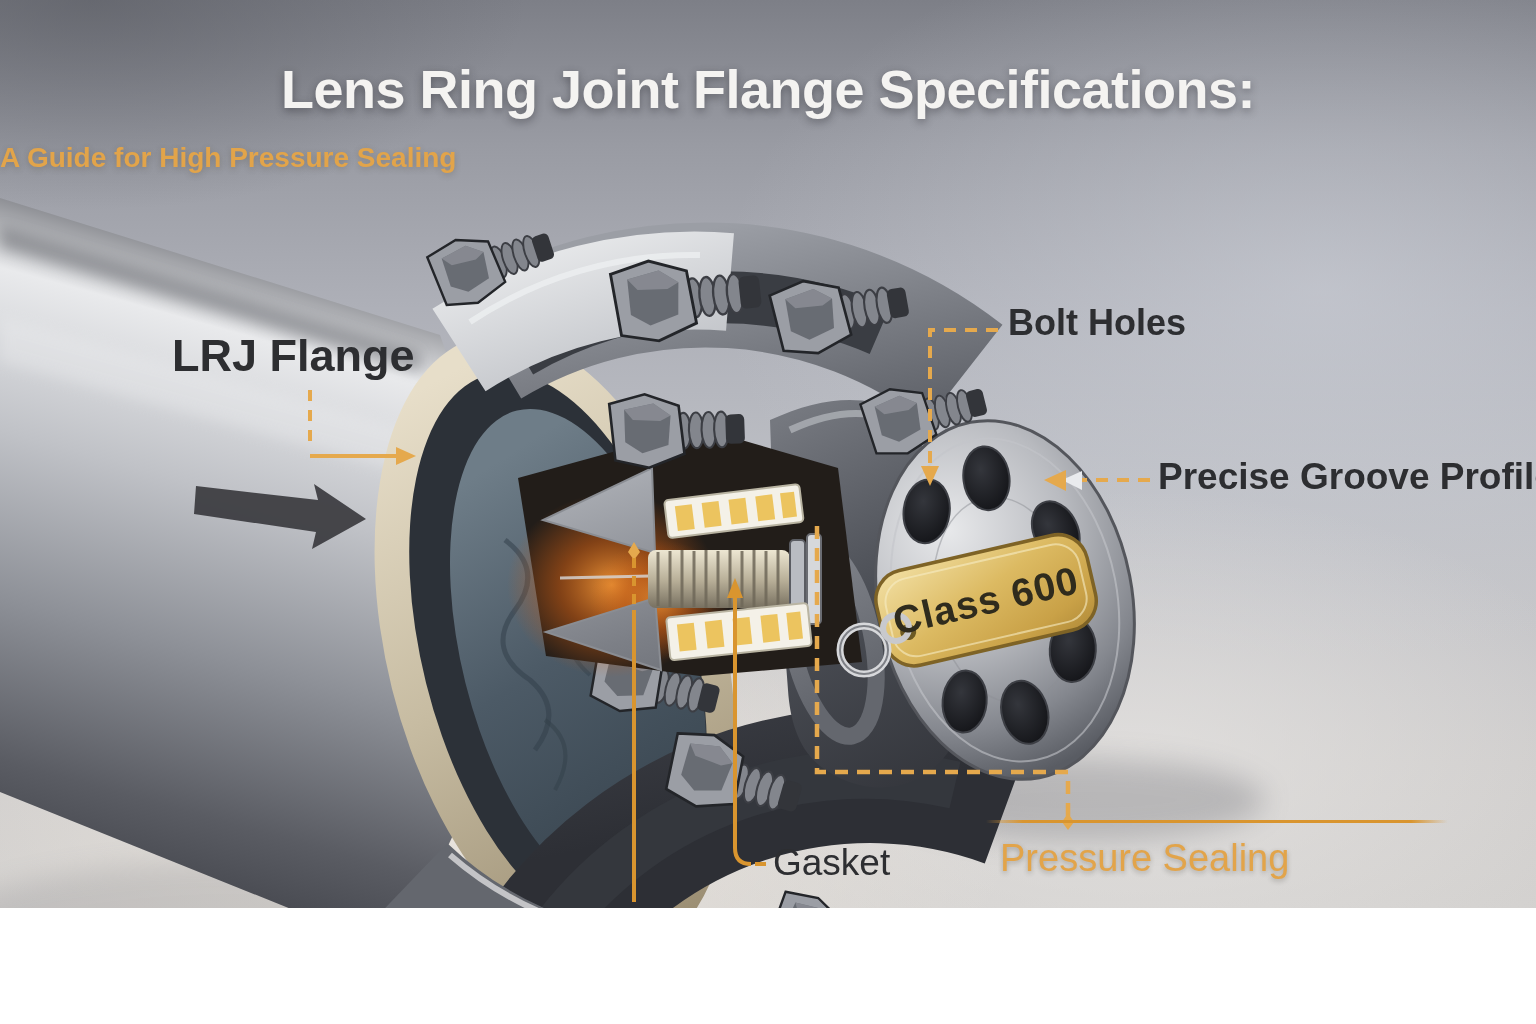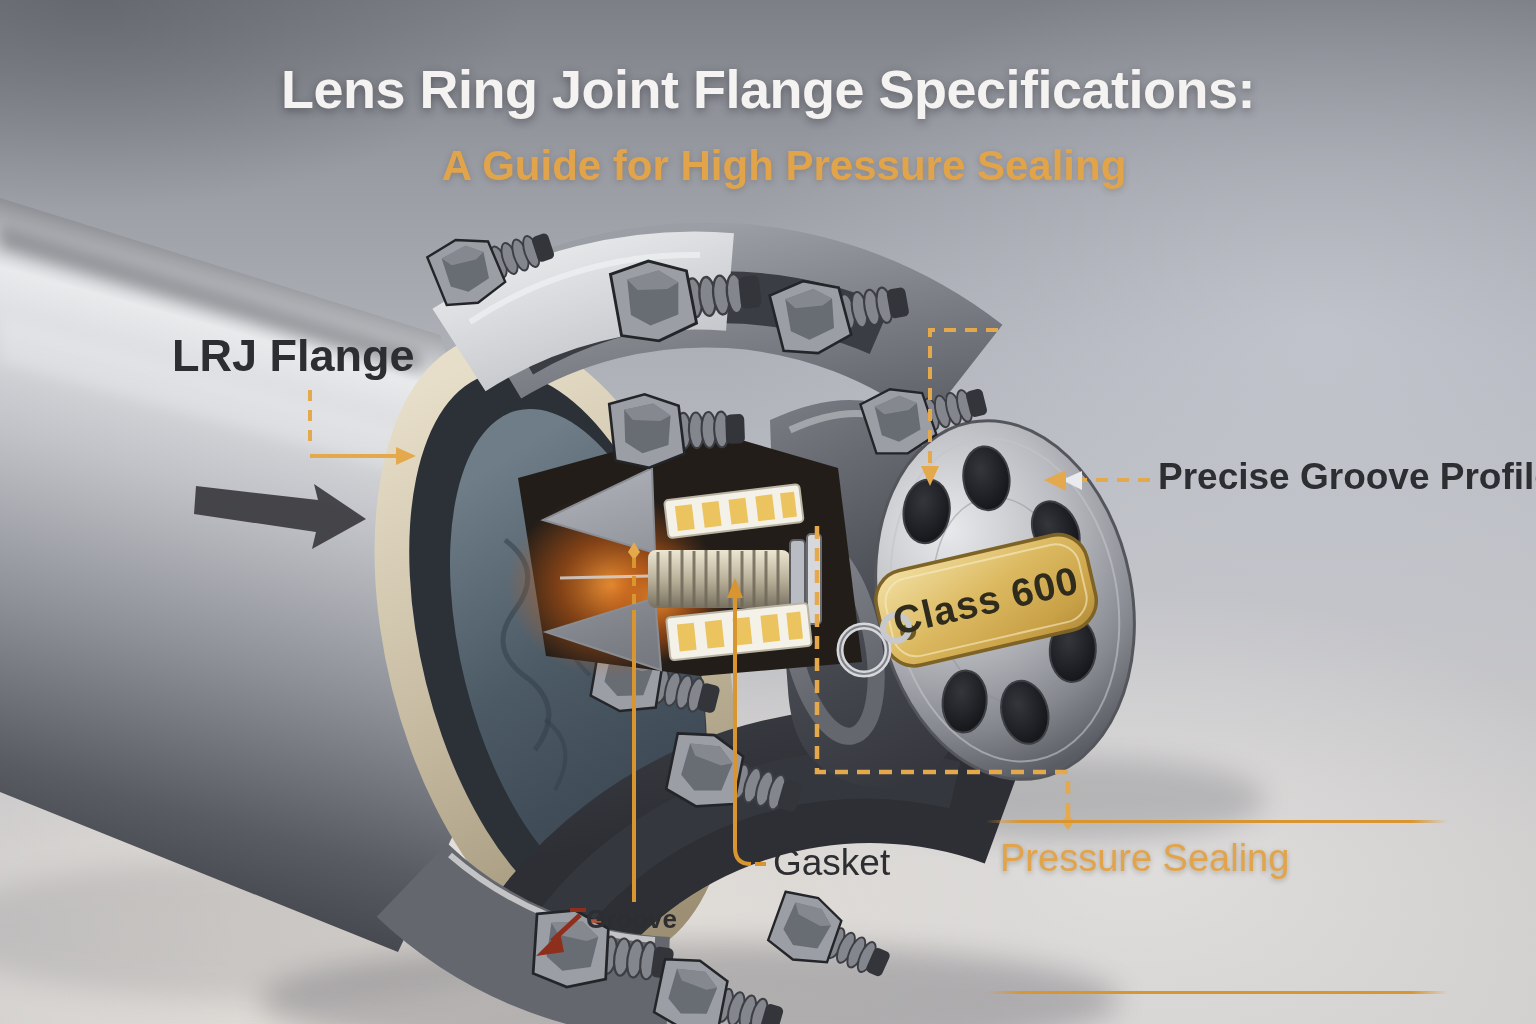--- a/index.html
+++ b/index.html
@@ -1,30 +1,30 @@
 <!DOCTYPE html>
 <html><head>
 <meta charset="utf-8">
 <style>
   html,body{margin:0;padding:0;}
   body{width:1536px;height:1024px;overflow:hidden;font-family:"Liberation Sans",sans-serif;}
-  .stage{position:relative;width:1536px;height:1024px;overflow:hidden;
+  .stage{position:relative;width:1536px;height:908px;overflow:hidden;
     background:
       radial-gradient(620px 300px at 6% 0%, rgba(84,86,93,.55), rgba(84,86,93,0) 70%),
       radial-gradient(900px 480px at 30% 90%, rgba(238,232,224,.85), rgba(238,232,224,0) 62%),
       radial-gradient(760px 420px at 74% 84%, rgba(230,228,226,.75), rgba(230,228,226,0) 65%),
       radial-gradient(1000px 620px at 86% 32%, rgba(206,209,217,.6), rgba(206,209,217,0) 60%),
       linear-gradient(180deg,#7d7f87 0%,#999ba3 16%,#aeb0b8 34%,#bcbec4 52%,#c6c6c9 68%,#cfcdcc 84%,#d3d1cf 100%);
   }
   .illustration{position:absolute;left:0;top:0;}
   .txt{position:absolute;white-space:nowrap;}
   .title{left:0;right:0;top:58px;text-align:center;font-size:54px;font-weight:bold;color:#f4f3f1;
          letter-spacing:-0.5px;text-shadow:0 3px 8px rgba(35,36,42,.45);}
-  .subtitle{left:0;right:0;top:142px;text-align:center;font-size:42px;font-weight:bold;color:#e2a44a;
-         text-shadow:0 2px 6px rgba(60,50,30,.25);padding-left:32px;}
+  .subtitle{left:0;right:0;top:142px;text-align:left;font-size:28px;font-weight:bold;color:#e2a44a;
+         text-shadow:0 2px 6px rgba(60,50,30,.25);}
   .label{color:#2d2e31;}
   .lbl-lrj{left:172px;top:330px;font-size:45px;font-weight:700;}
   .lbl-boltholes{left:1008px;top:302px;font-size:36px;font-weight:600;}
   .lbl-grooveprofile{left:1158px;top:456px;font-size:37px;font-weight:600;}
   .lbl-gasket{left:773px;top:842px;font-size:37px;font-weight:400;}
   .lbl-groove{left:586px;top:904px;font-size:26px;font-weight:bold;}
   .tag-text{left:880px;top:556px;width:212px;height:90px;display:flex;align-items:center;justify-content:center;
      transform:rotate(-13deg);font-size:39px;font-weight:bold;color:#2f2b1d;letter-spacing:1px;}
   .notes-left{position:absolute;left:60px;top:816px;color:#36373a;}
   .notes-left .heading{font-size:38px;font-weight:bold;margin:0 0 6px 43px;}
@@ -287,20 +287,21 @@
       <line x1="590" y1="921" x2="602" y2="921" stroke="#b4543a" stroke-width="3.5"></line>
       <polygon points="560,932 536,956 564,952" fill="#8e2f1d" stroke="none"></polygon>
     </g>
   </g>
 </svg>
 
   <div class="txt title">Lens Ring Joint Flange Specifications:</div>
   <div class="txt subtitle">A Guide for High Pressure Sealing</div>
 
   <div class="txt label lbl-lrj">LRJ Flange</div>
+  <div class="txt label lbl-boltholes">Bolt Holes</div>
   <div class="txt label lbl-grooveprofile">Precise Groove Profile</div>
   <div class="txt label lbl-gasket">Gasket</div>
   <div class="txt label lbl-groove">Groove</div>
 
   <div class="txt tag-text">Class 600</div>
 
   <div class="notes-left">
   </div>
 
   <div class="rule rule-top"></div>

